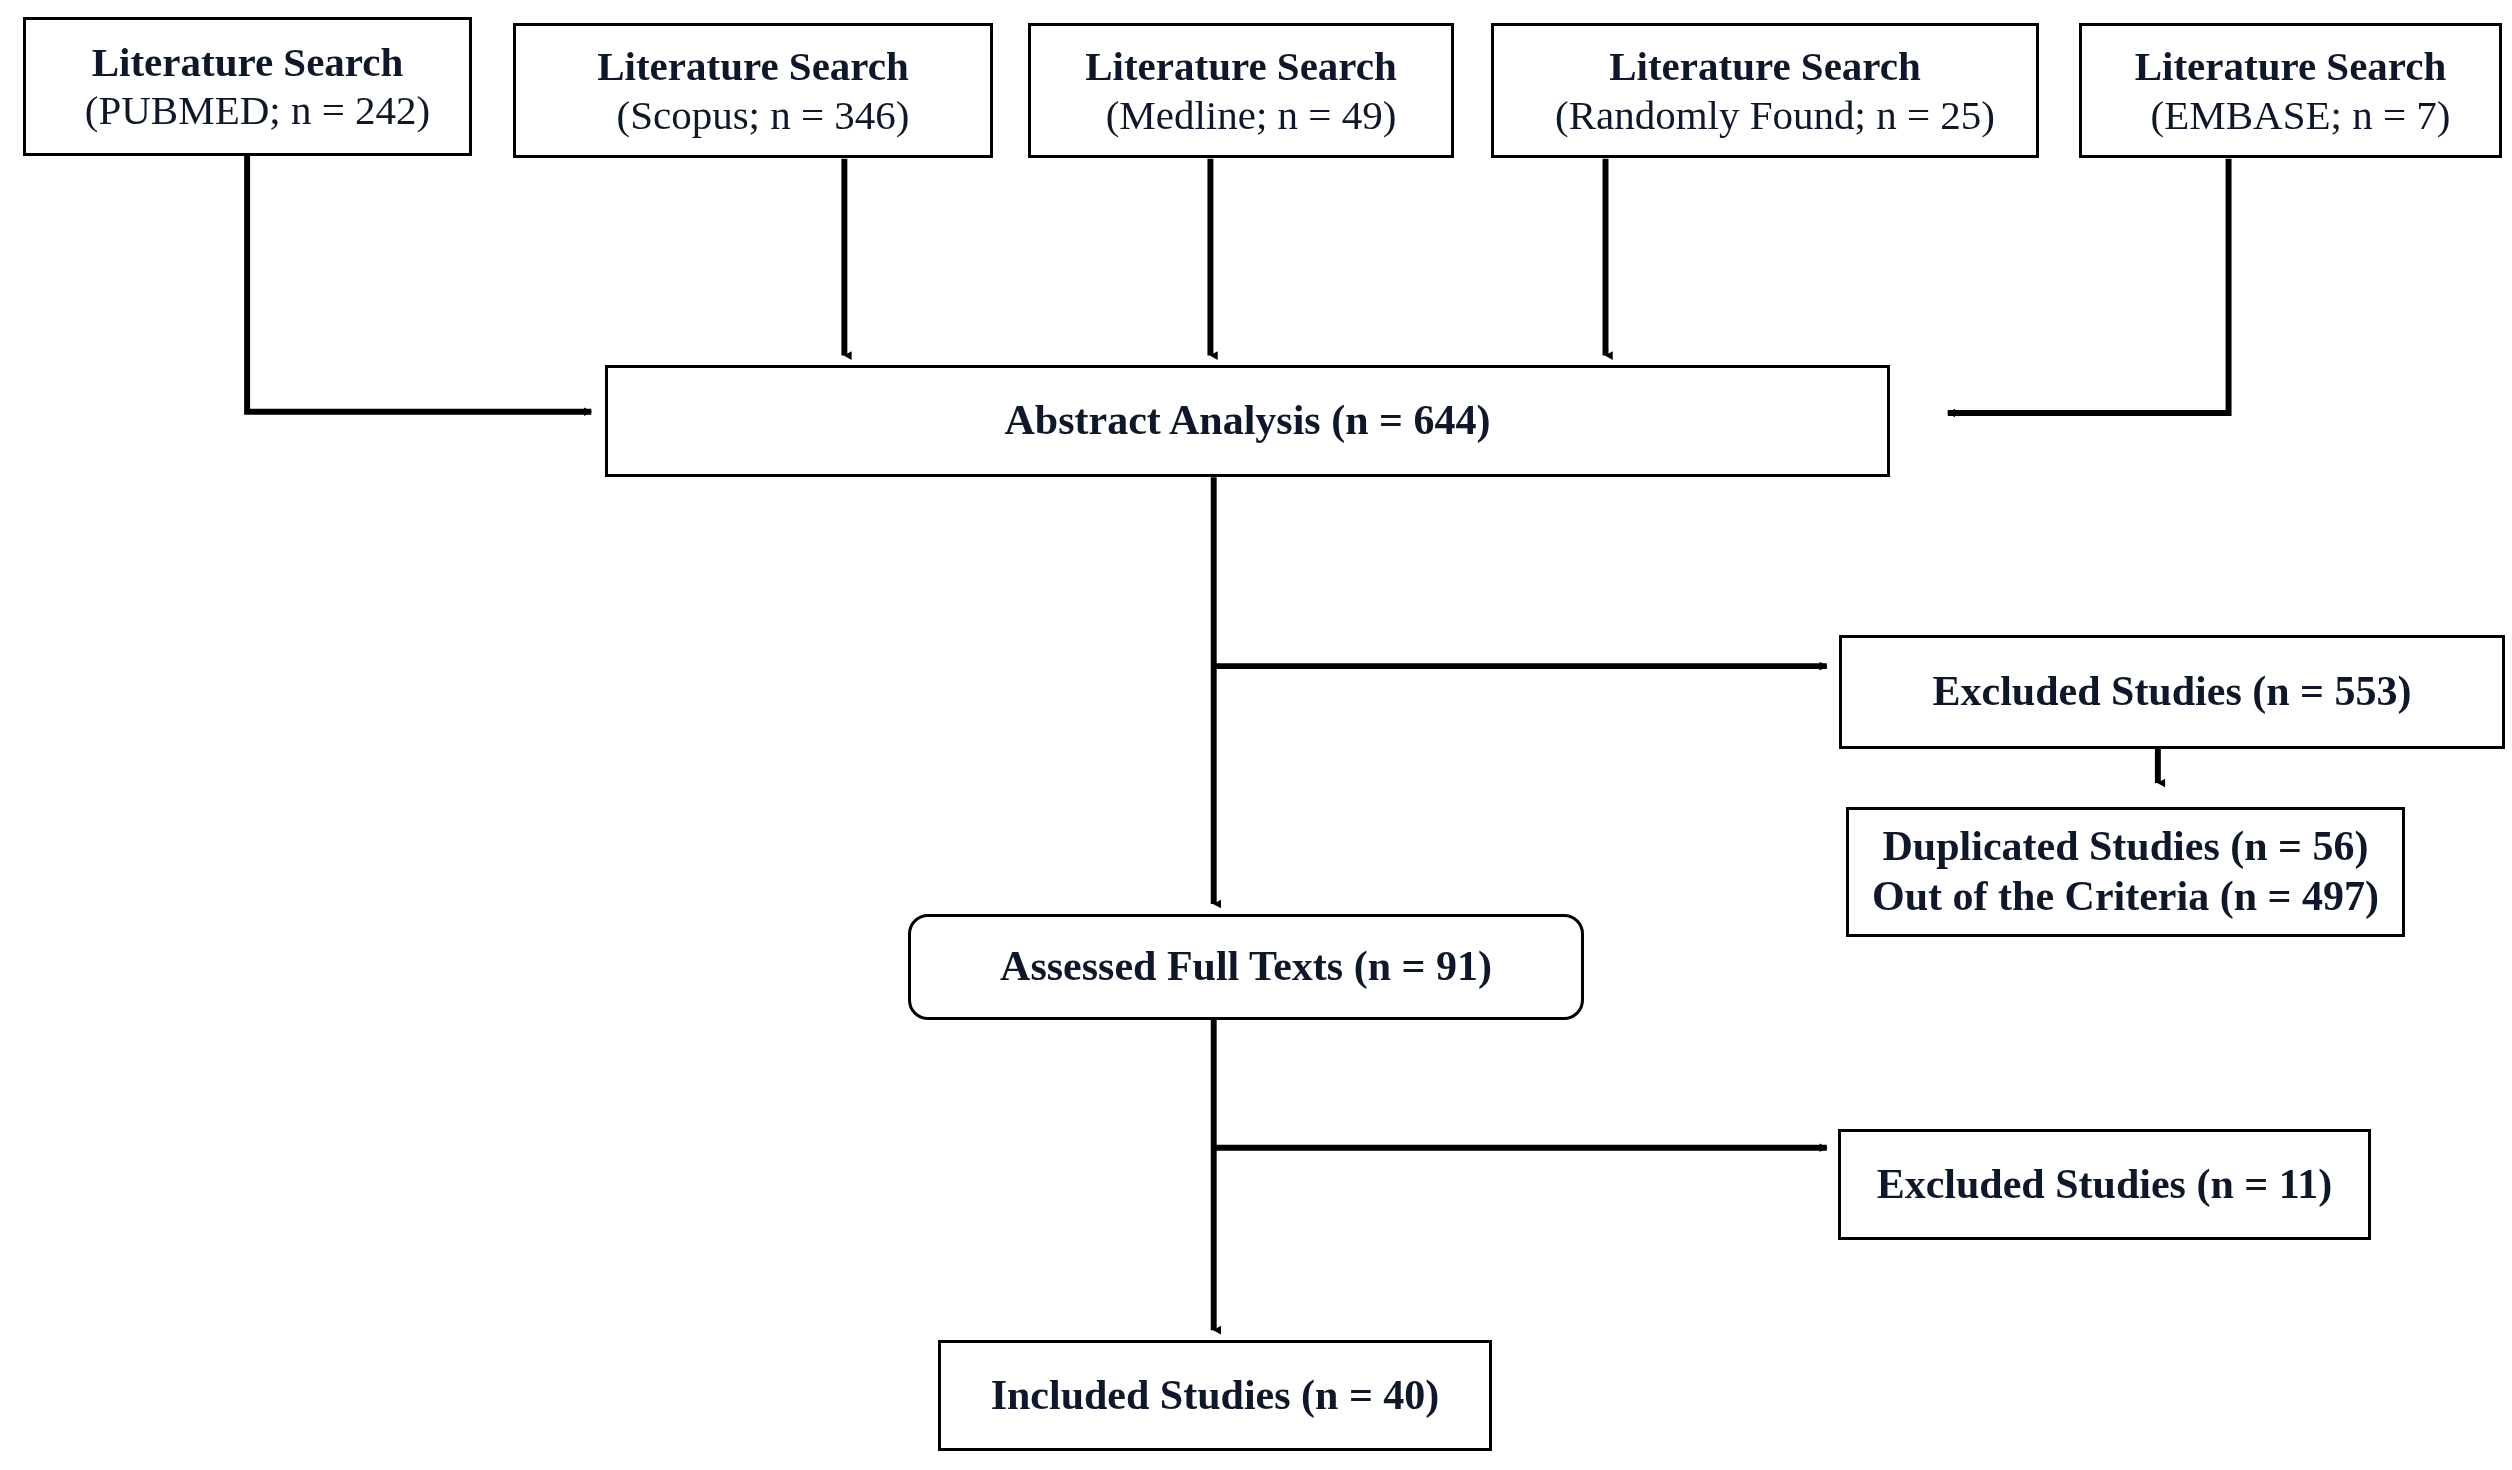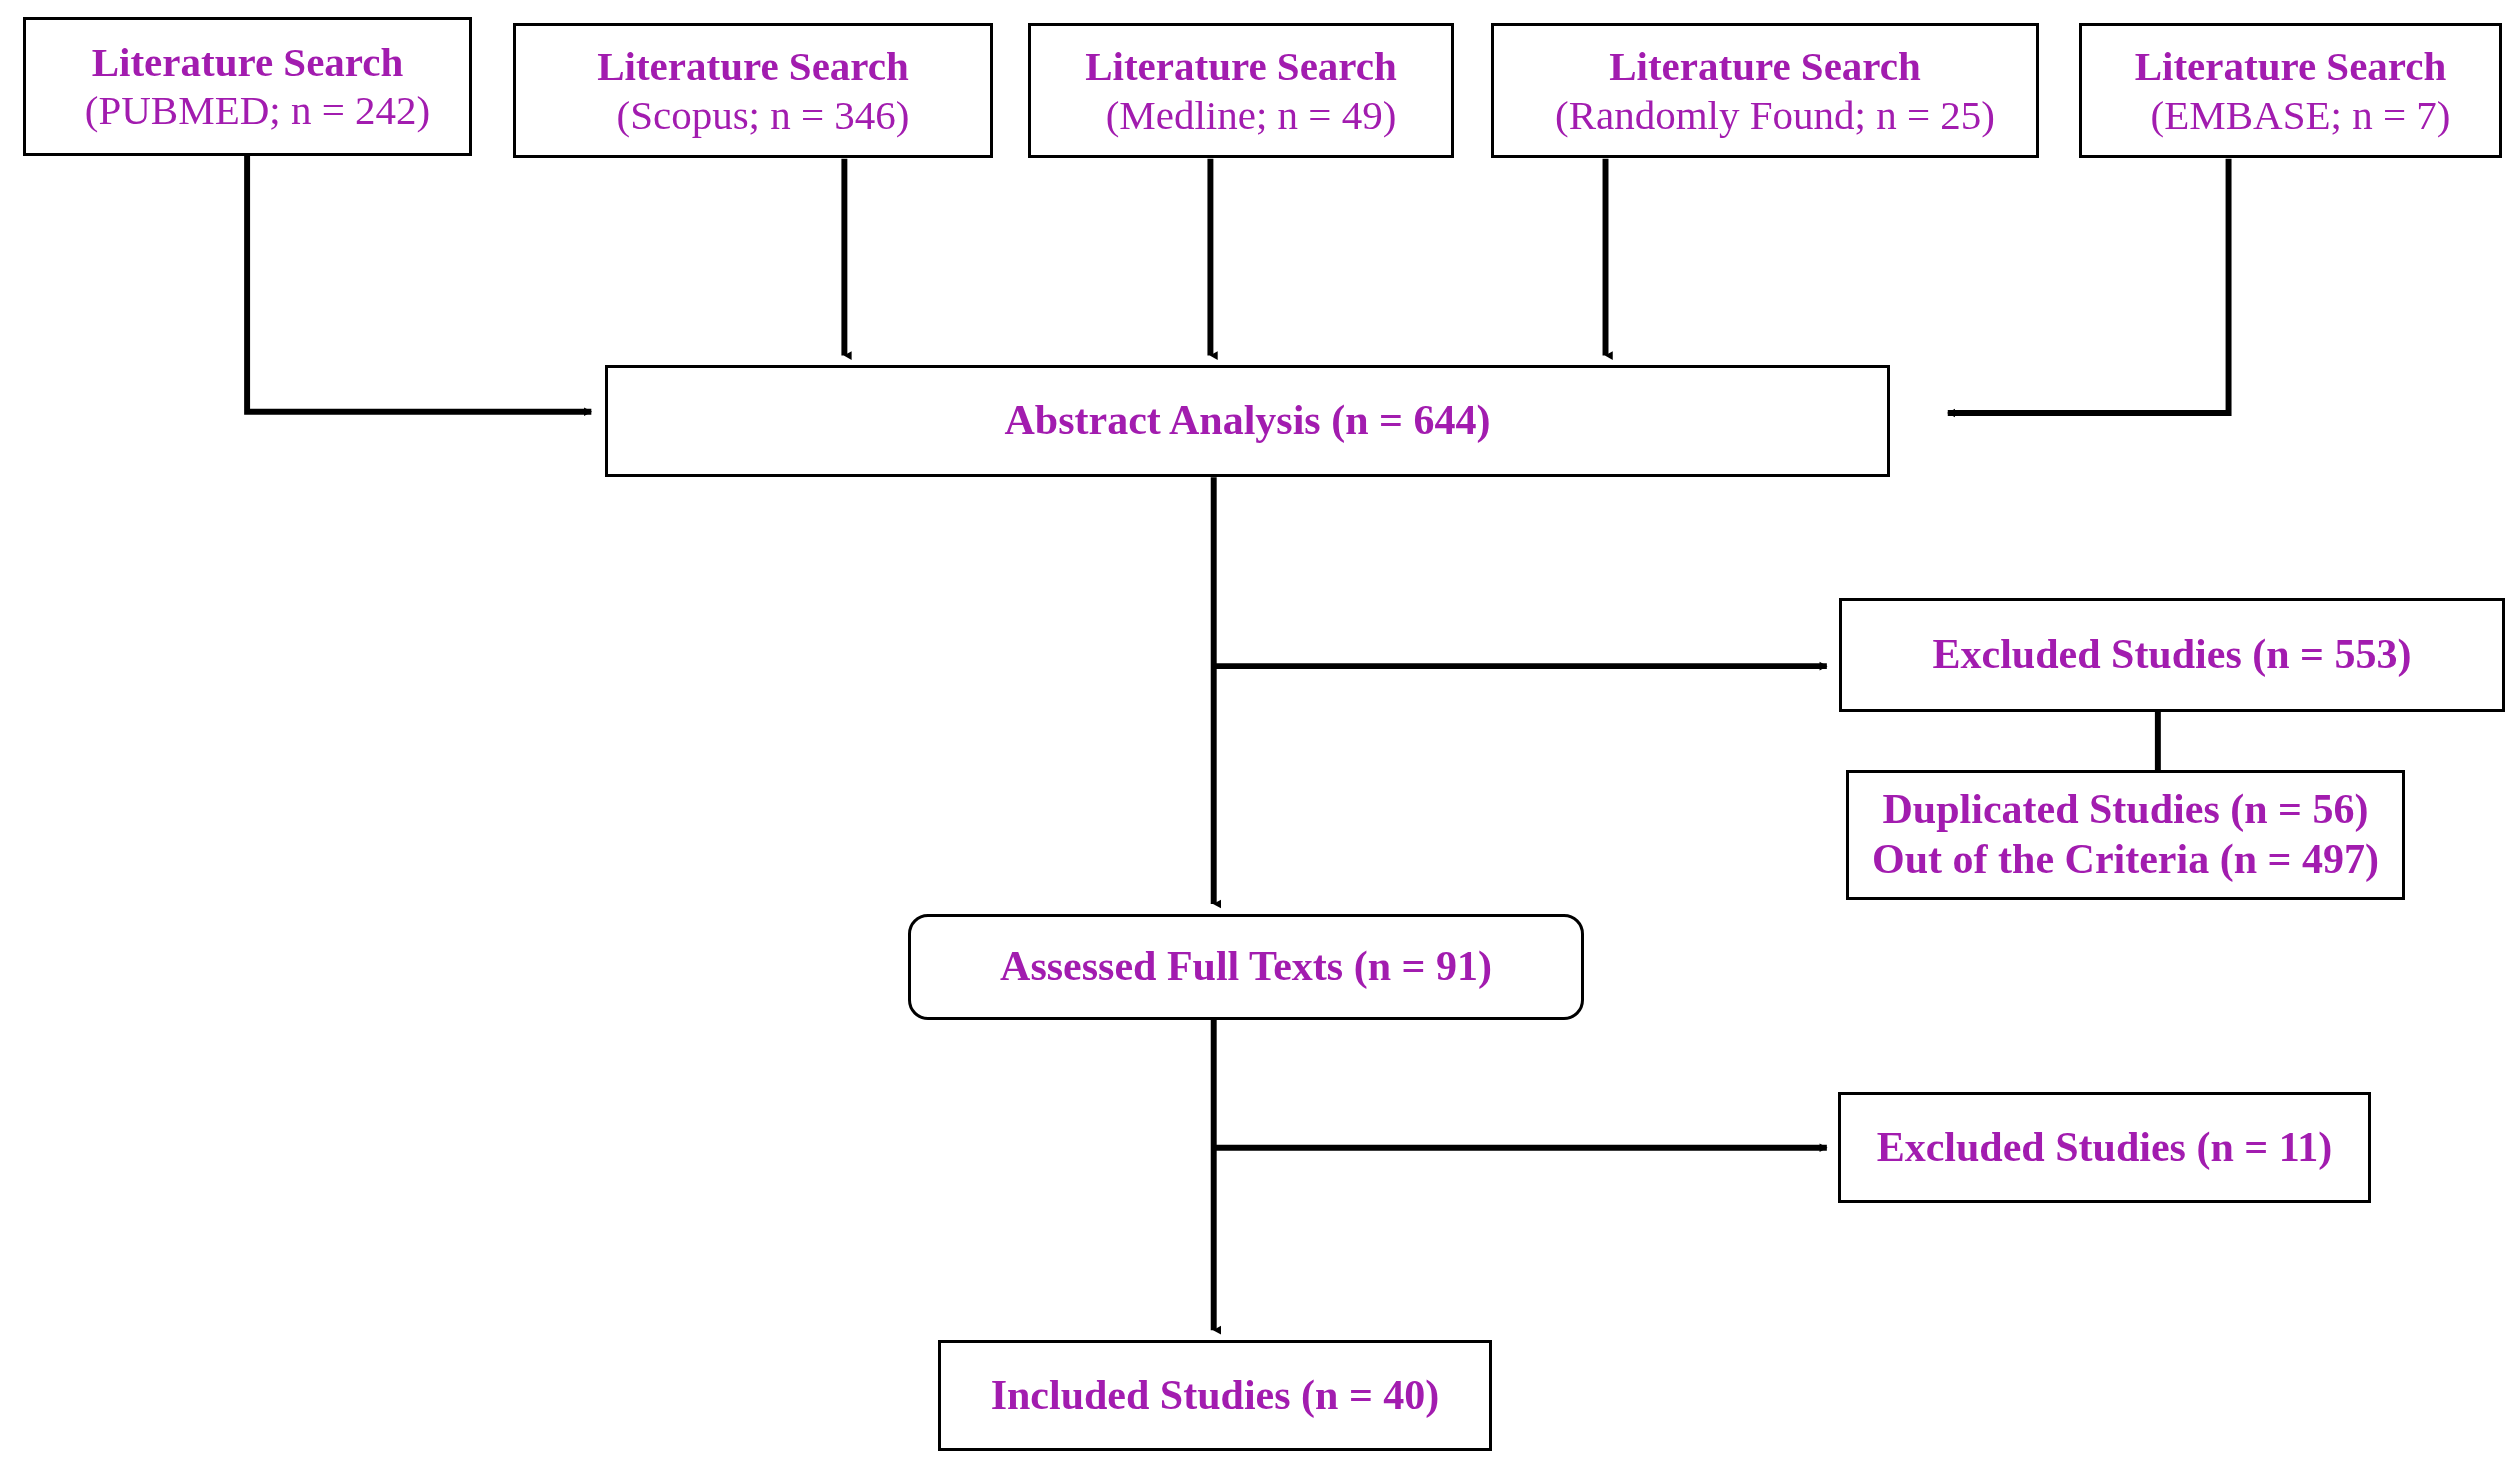--- a/index.html
+++ b/index.html
@@ -27,39 +27,39 @@
   .node-box {
     position: absolute;
     box-sizing: border-box;
     background: #ffffff;
     border: 3.3px solid #000000;
     display: flex;
     flex-direction: column;
     align-items: center;
     justify-content: center;
     text-align: center;
-    color: #a21caf;
+    color: #0f172a;
     z-index: 2;
   }
   .node-line {
     display: block;
     white-space: nowrap;
     line-height: 1.18;
   }
   .ln-bold {
     font-weight: bold;
   }
   .ln-regular {
     font-weight: normal;
     margin-left: 20px;
   }
   
   .fs-top   { font-size: 41px; }
   .fs-main  { font-size: 42px; align-items: center; }
-  .fs-side  { font-size: 42px; }
+  .fs-side  { font-size: 42px; margin-top: 37px; }
 
   
   #box-pubmed        { left: 23px;   top: 16.5px;   width: 449px;  height: 139px; }
   #box-scopus        { left: 513px;  top: 23px;   width: 480px;  height: 135px; }
   #box-medline       { left: 1028px; top: 23px;   width: 426px;  height: 135px; }
   #box-random        { left: 1491px; top: 23px;   width: 548px;  height: 135px; }
   #box-embase        { left: 2079px; top: 23px;   width: 423px;  height: 135px; }
 
   #box-abstract      { left: 605px;  top: 365px;  width: 1285px; height: 112px; }
 

